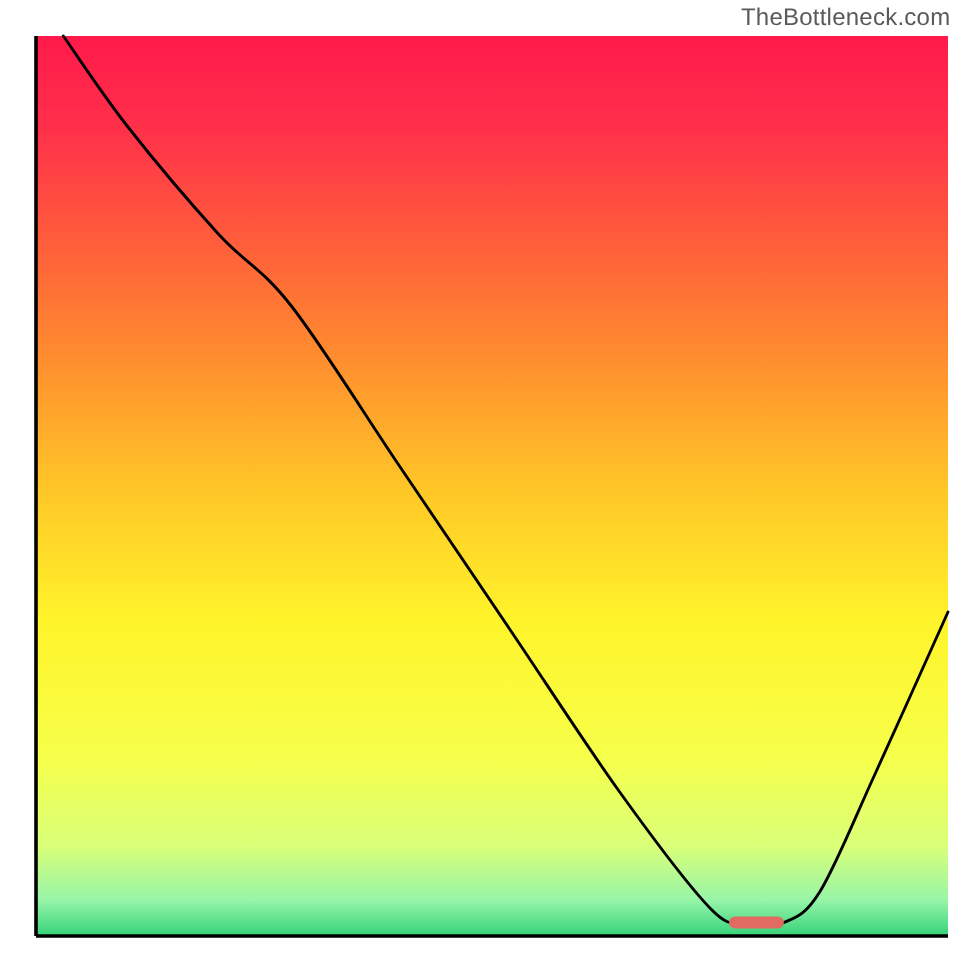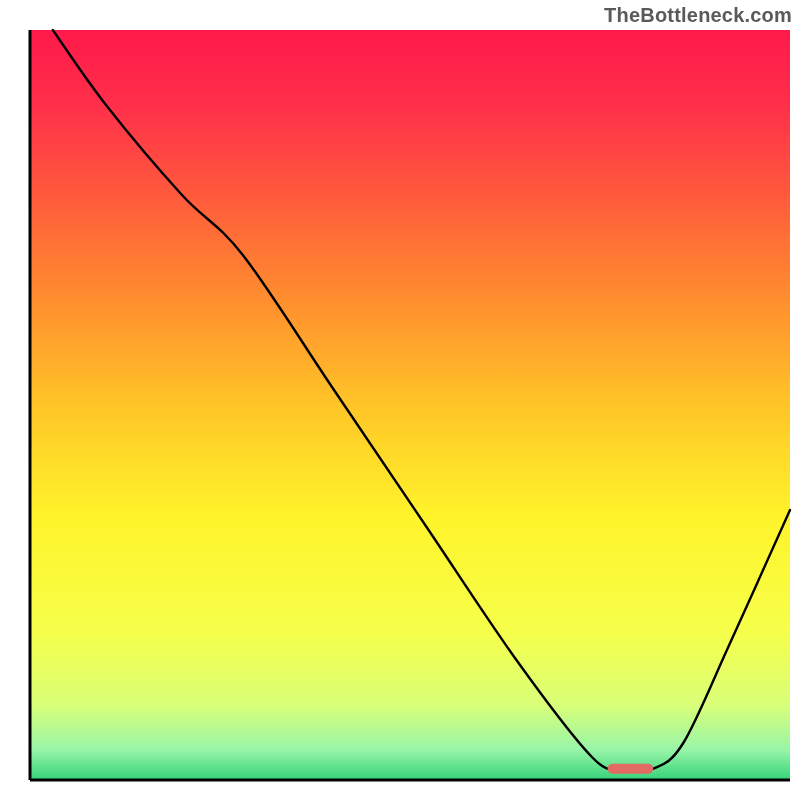--- a/index.html
+++ b/index.html
@@ -18,21 +18,21 @@
   }
   svg {
     display: block;
   }
   .watermark {
     position: absolute;
     top: 4px;
     right: 8px;
     color: #5a5a5a;
     font-size: 20px;
-    font-weight: 700;
+    font-weight: 400;
     letter-spacing: 0.2px;
     user-select: none;
   }
 </style>
 </head>
 <body>
 
 <div class="canvas-wrap">
   <svg id="chart-svg" width="800" height="800" viewBox="0 0 800 800">
       <defs>

